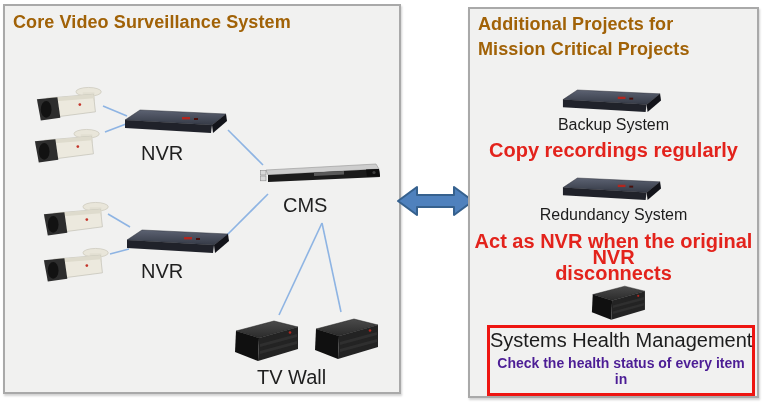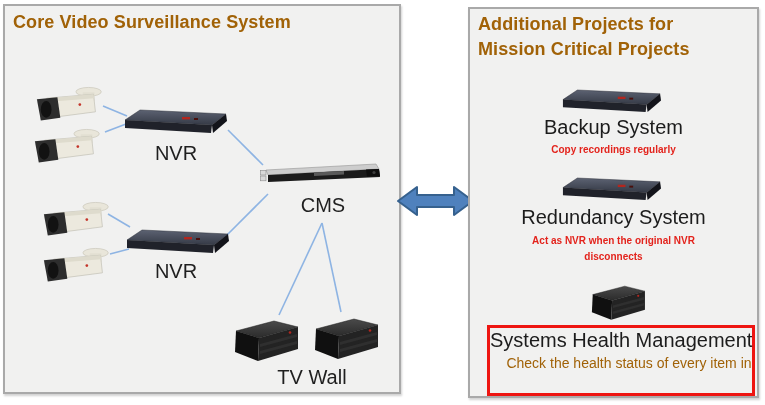--- a/index.html
+++ b/index.html
@@ -11,41 +11,41 @@
     position:absolute; background:#f1f1f0; border:2px solid #a9a9a9;
     box-shadow:1px 2px 2px rgba(0,0,0,0.18);
   }
   .panel-left  { left:3px;   top:4px; width:394px; height:386px; }
   .panel-right { left:468px; top:7px; width:287px; height:387px; }
   .panel-title {
     position:absolute; color:#a16207; font-weight:bold;
     font-size:18px; line-height:25px; letter-spacing:0.1px; white-space:nowrap;
   }
   .dev-label {
-    position:absolute; font-size:20px; color:#1f1f1f; text-align:center; white-space:nowrap;
+    position:absolute; font-size:20px; color:#1f1f1f; text-align:left; white-space:nowrap;
   }
   .sys-name {
     position:absolute; left:5px; width:277px; text-align:center;
-    font-size:20px; color:#1c1c1c; white-space:nowrap;
+    font-size:16px; color:#1c1c1c; white-space:nowrap;
   }
   .sys-desc {
     position:absolute; left:0; width:287px; text-align:center;
-    font-size:10px; font-weight:bold; color:#e3231c; line-height:16px;
+    font-size:20px; font-weight:bold; color:#e3231c; line-height:16px;
   }
   .highlight-box {
     position:absolute; left:17px; top:316px; width:262px; height:65px;
     border:3px solid #ee1511; background:transparent;
   }
   .hl-name {
     position:absolute; top:1px; left:0; width:262px; text-align:center;
     font-size:20px; color:#1c1c1c; white-space:nowrap;
   }
   .hl-desc {
     position:absolute; top:27px; left:0; width:262px; text-align:center;
-    font-size:14px; font-weight:normal; color:#a16207; line-height:16px;padding-left:8px;
+    font-size:14px; font-weight:bold; color:#4c1d95; line-height:16px;
   }
   .conn { position:absolute; left:0; top:0; pointer-events:none; }
   svg.icon { position:absolute; overflow:visible; }
 </style>
 </head>
 <body>
 
 <svg width="0" height="0" style="position:absolute" aria-hidden="true">
   <defs>
     <linearGradient id="nvrTop" x1="0" y1="0" x2="0" y2="1">

